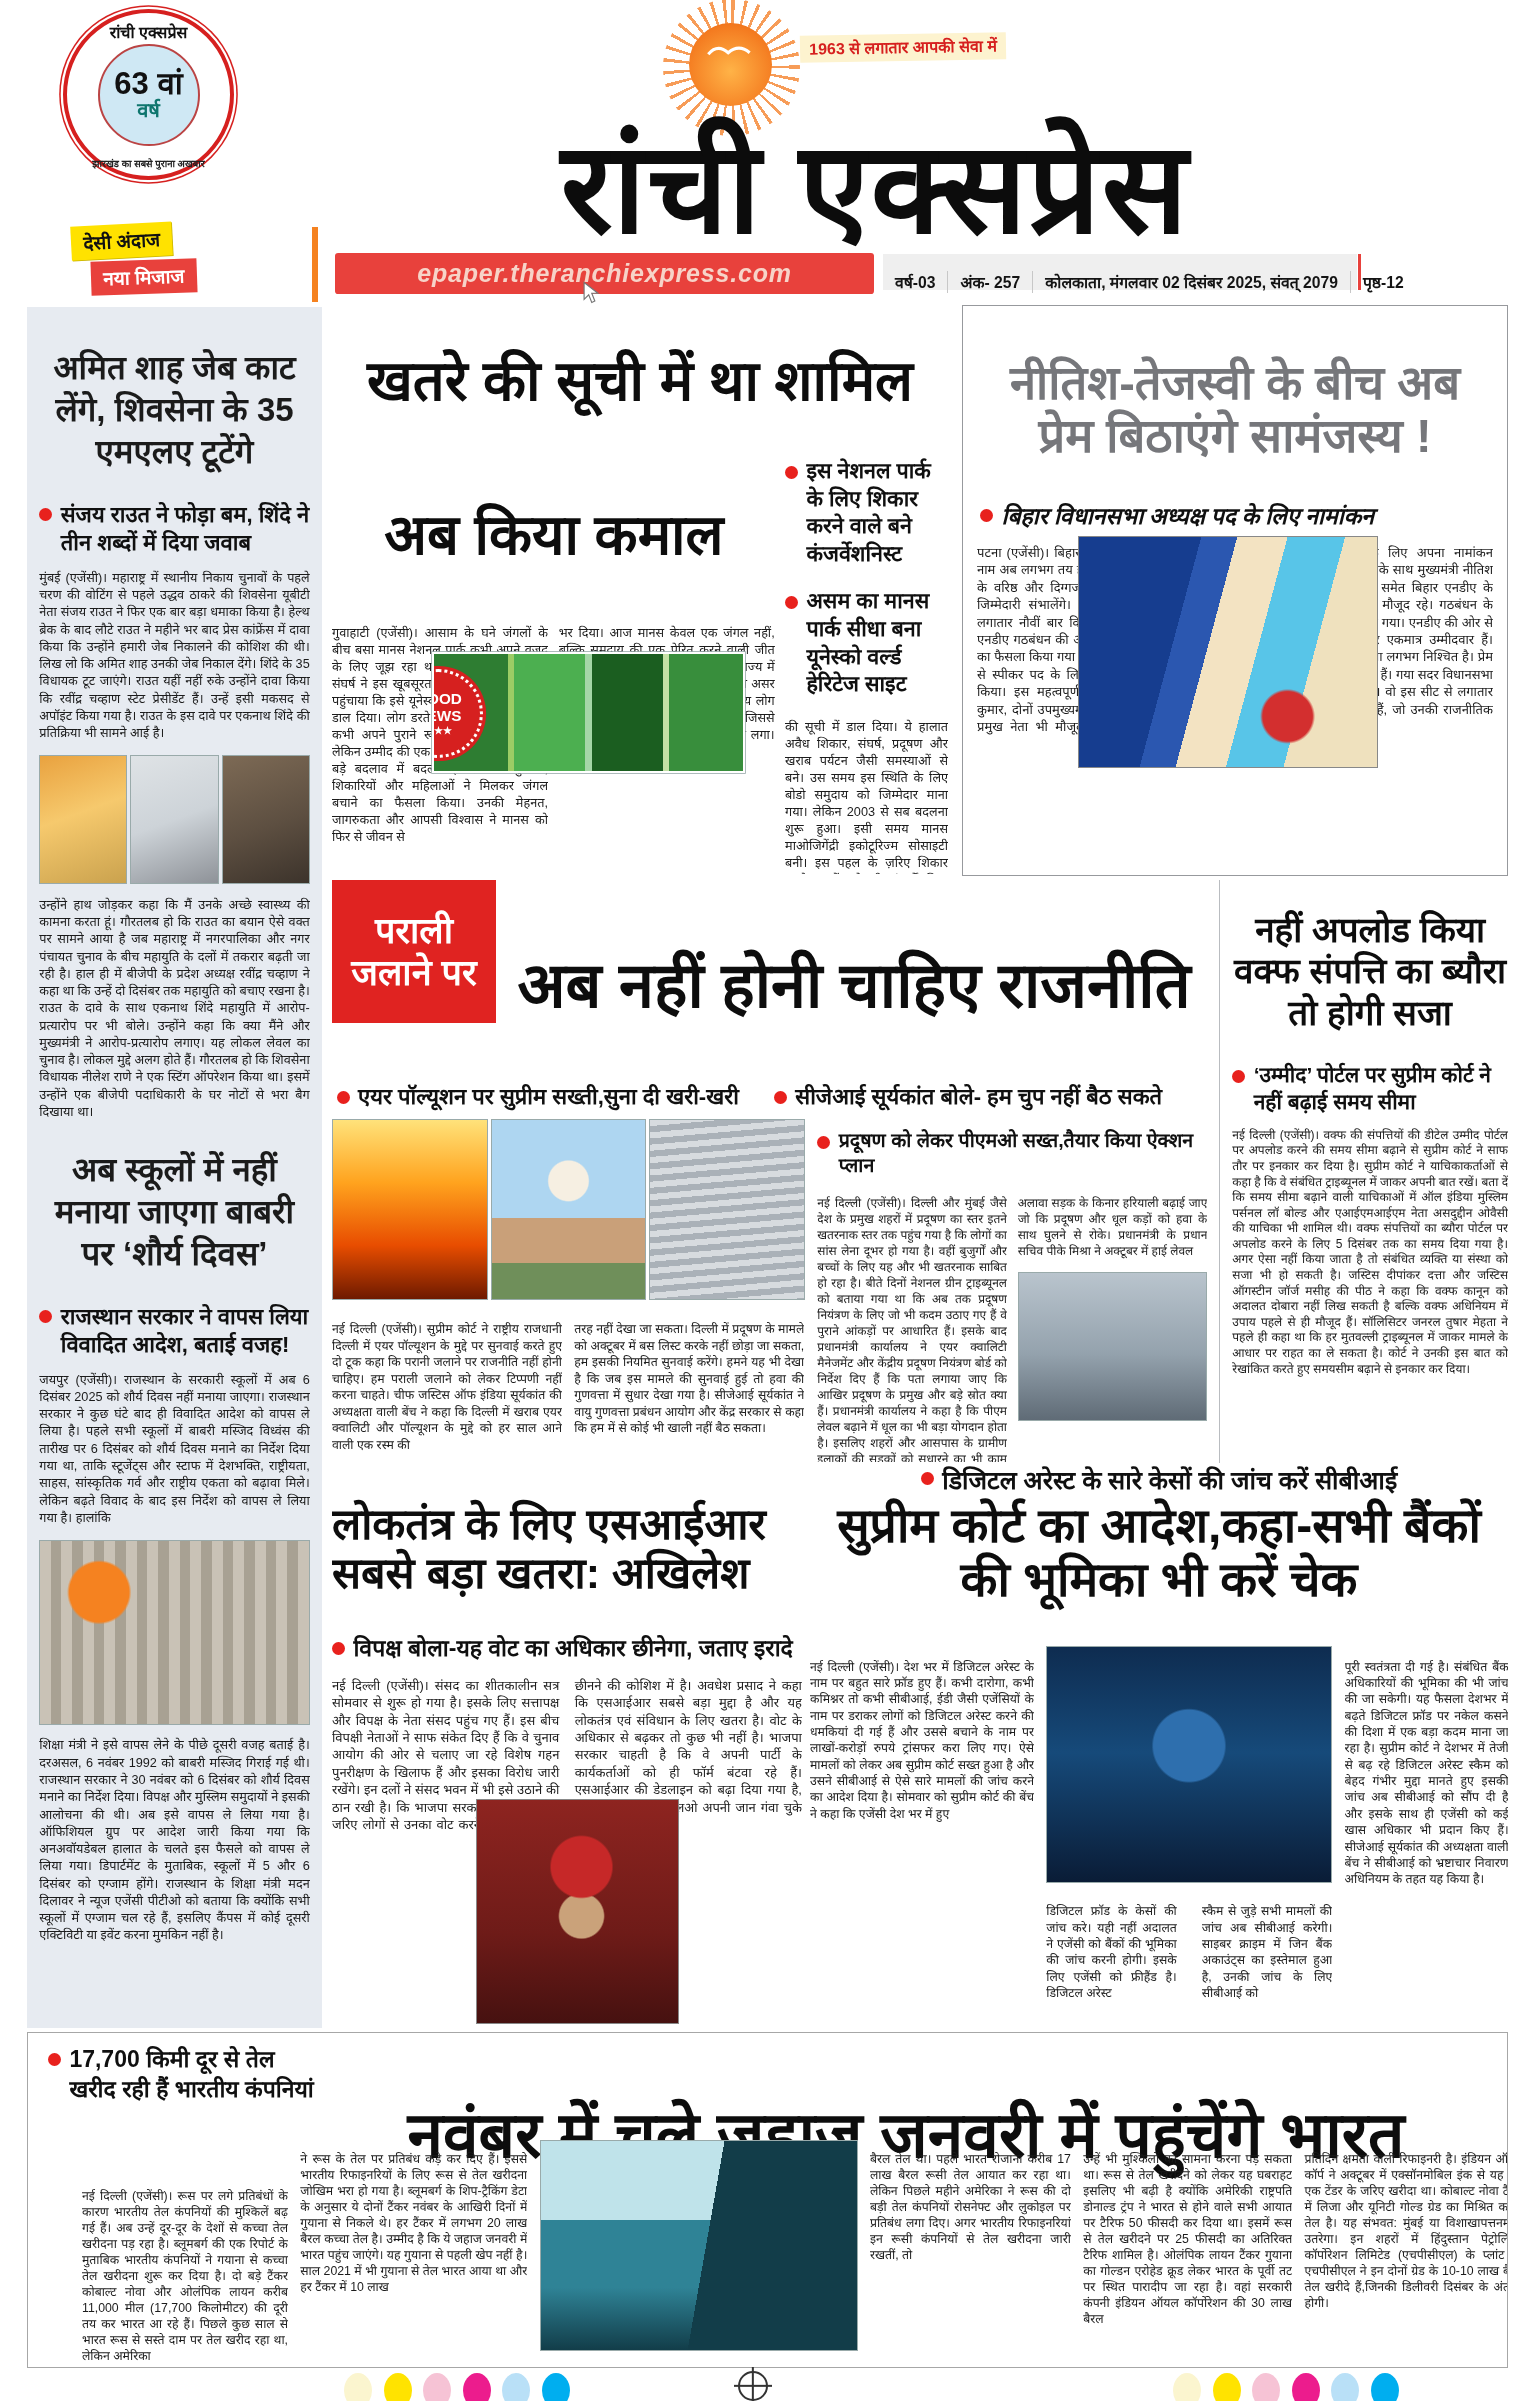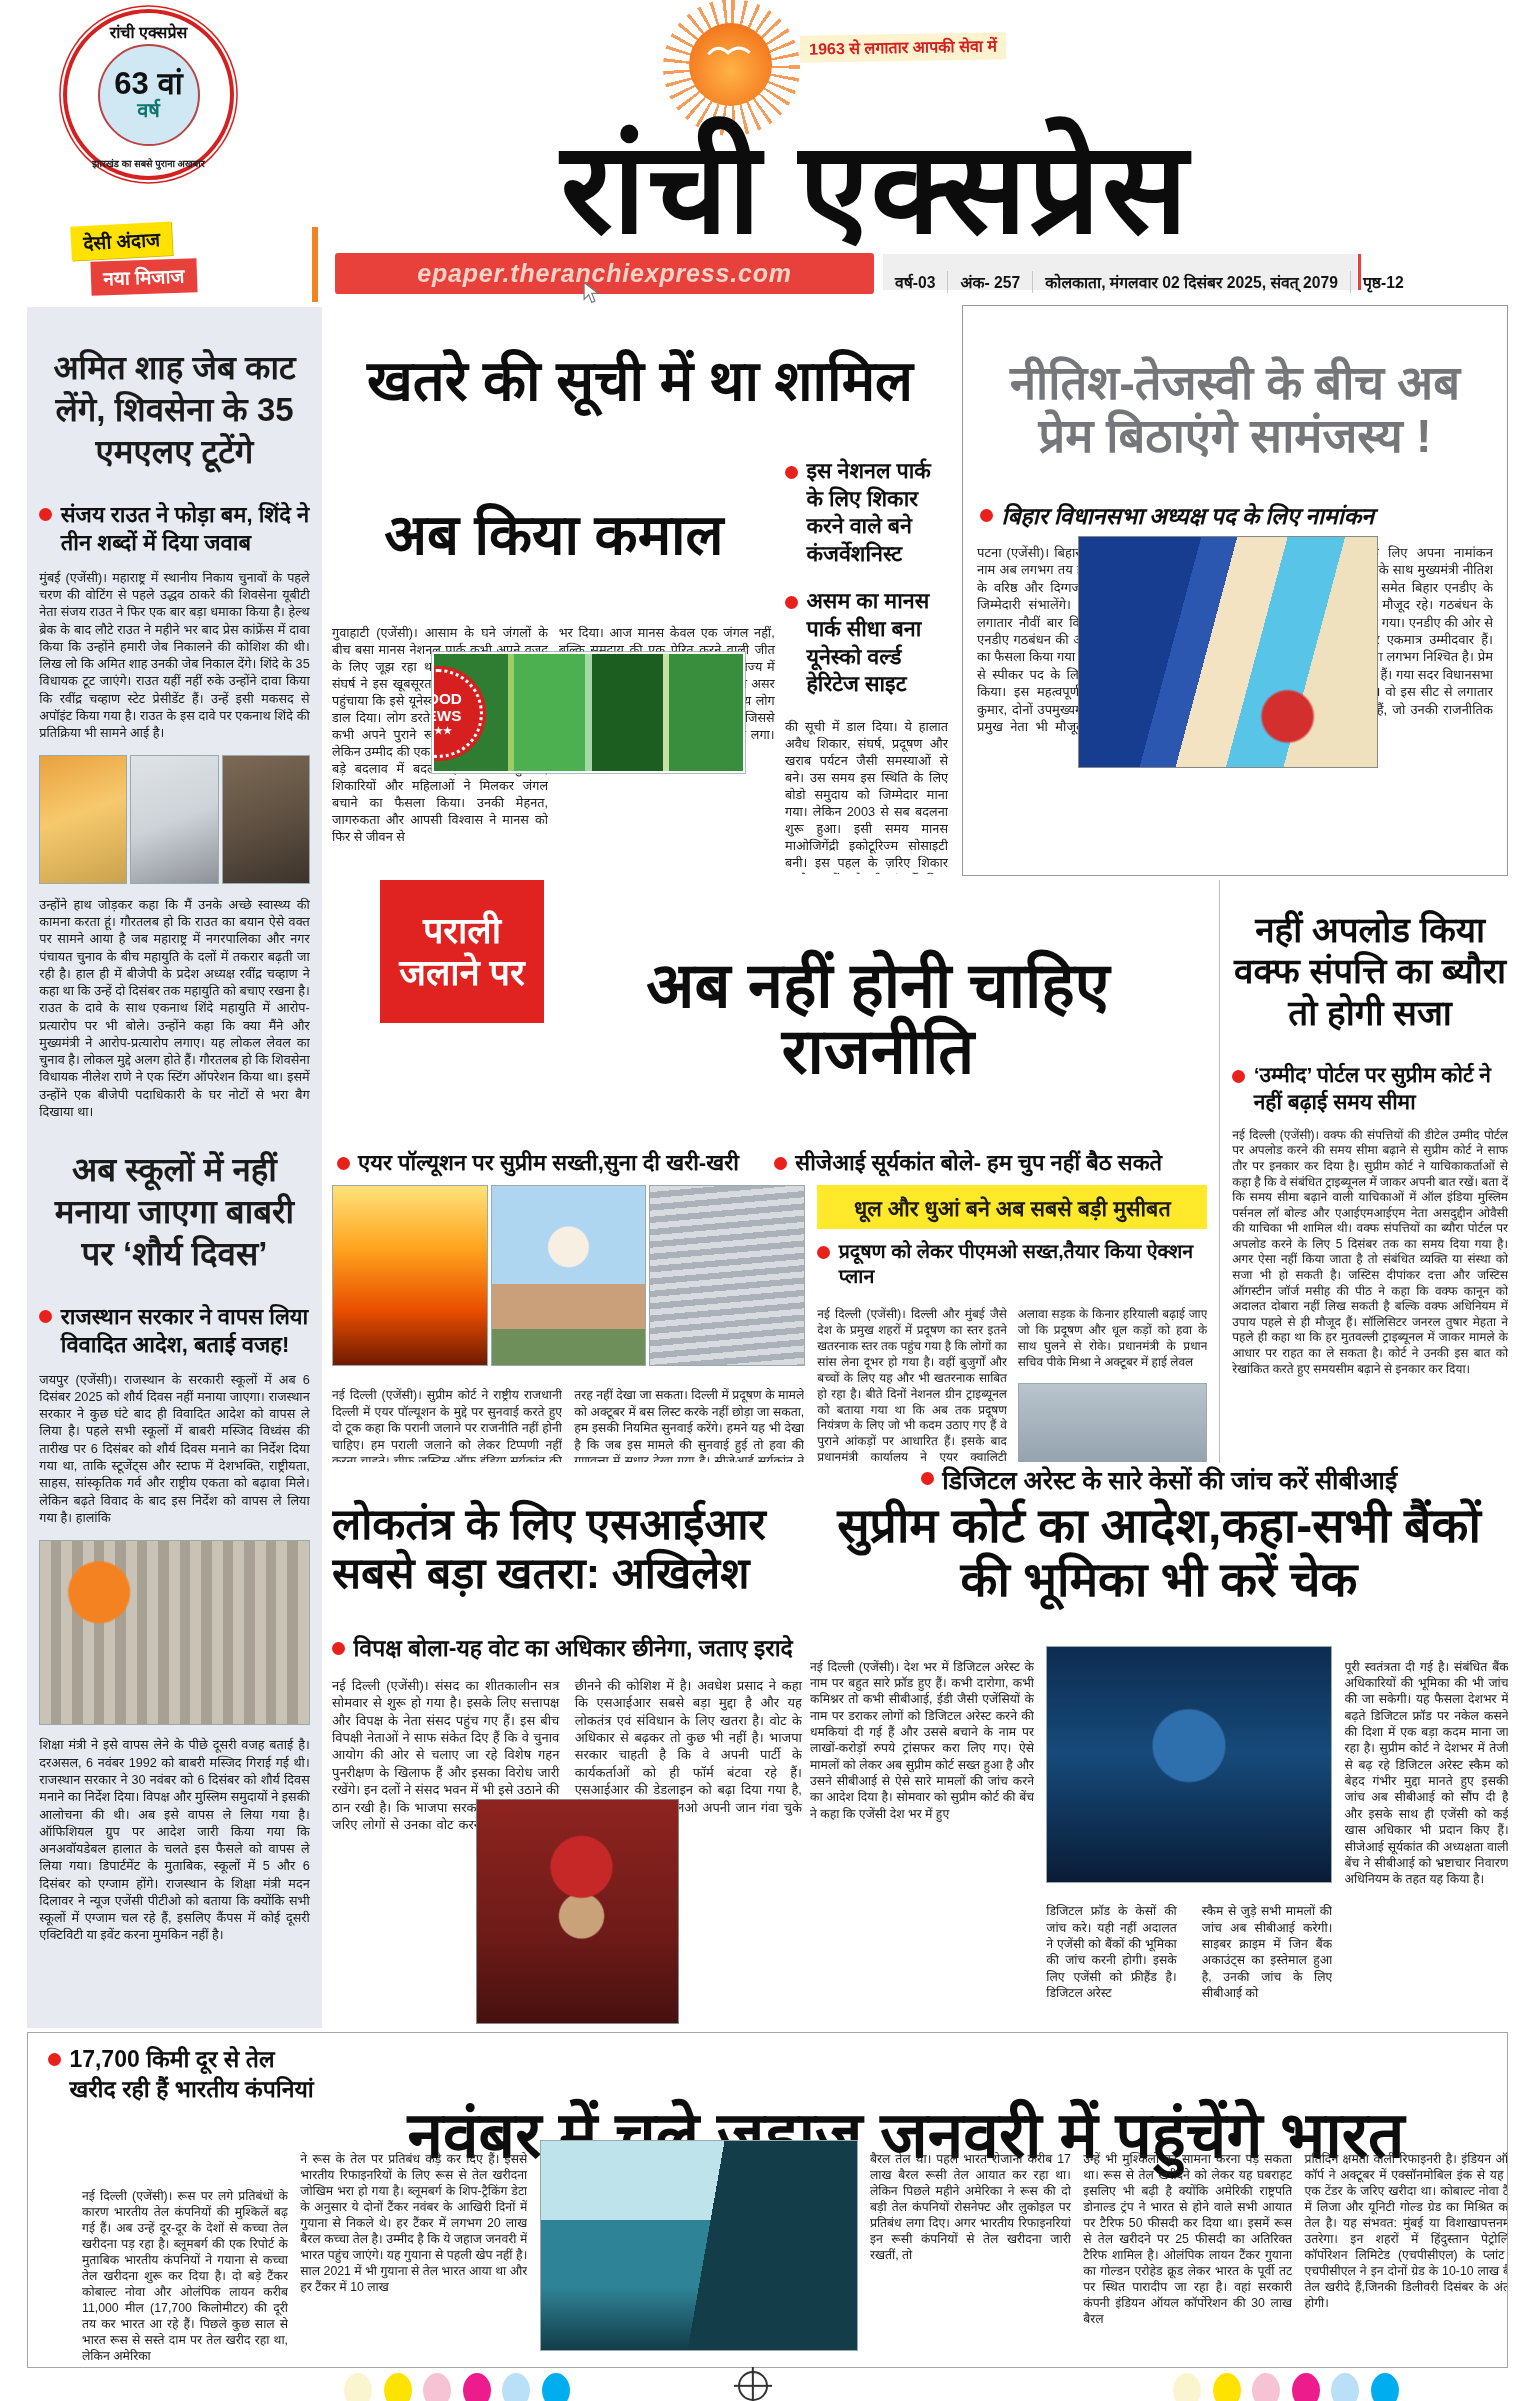--- a/index.html
+++ b/index.html
@@ -95,21 +95,21 @@
   .nitish .kicker{font-size:23px;font-family:"Liberation Serif",serif;font-style:italic;margin:12.3px 0 9.2px 3.1px;}
   .nitish .body{columns:2;column-gap:18.4px;font-size:13px;}
   .nitish-photo{position:absolute;left:115px;top:230px;width:298px;height:230px;z-index:2;
       border:0.8px solid #888;
       background:
         radial-gradient(circle at 70% 78%,#d32f2f 0 9%,transparent 10%),
         linear-gradient(105deg,#163d8f 0 34%,#2b57b0 34% 44%,#f3e3c2 44% 58%,#58c5e8 58% 74%,#efe1be 74% 100%);}
 
   
   .parali{position:absolute;left:332px;top:880px;width:875px;height:582px;overflow:hidden;}
-  .parali-head{display:flex;gap:5px;margin-left:48px;}
+  .parali-head{display:flex;gap:5px;}
   .kickbox{width:164px;height:143px;background:#e02321;color:#fff;display:flex;flex-direction:column;
       align-items:center;justify-content:center;font-weight:800;font-size:36px;line-height:1.15;flex:none;}
   .parali-head .hl{font-size:63px;line-height:1.05;flex:1;text-align:center;padding-top:20px;}
   .parali-kickers{display:flex;gap:35px;margin:12.3px 0 7.7px 4.6px;}
   .parali-kickers .kicker{font-size:22px;}
   .parali-lower{display:flex;}
   .parali-left{width:473px;flex:none;}
   .strip{display:flex;gap:3.1px;height:181px;}
   .strip .photo{flex:1;}
   .p-fire{background:linear-gradient(180deg,#ffe27a 0%,#ffa31e 35%,#e84d00 70%,#6e1a00 100%);}
@@ -328,21 +328,20 @@
           <div class="photo p-court"></div>
           <div class="photo p-traffic"></div>
         </div>
         <div class="parali-cols">
           <p class="body jus ovh">नई दिल्ली (एजेंसी)। सुप्रीम कोर्ट ने राष्ट्रीय राजधानी दिल्ली में एयर पॉल्यूशन के मुद्दे पर सुनवाई करते हुए दो टूक कहा कि परानी जलाने पर राजनीति नहीं होनी चाहिए। हम पराली जलाने को लेकर टिप्पणी नहीं करना चाहते। चीफ जस्टिस ऑफ इंडिया सूर्यकांत की अध्यक्षता वाली बेंच ने कहा कि दिल्ली में खराब एयर क्वालिटी और पॉल्यूशन के मुद्दे को हर साल आने वाली एक रस्म की</p>
           <p class="body jus ovh">तरह नहीं देखा जा सकता। दिल्ली में प्रदूषण के मामले को अक्टूबर में बस लिस्ट करके नहीं छोड़ा जा सकता, हम इसकी नियमित सुनवाई करेंगे। हमने यह भी देखा है कि जब इस मामले की सुनवाई हुई तो हवा की गुणवत्ता में सुधार देखा गया है। सीजेआई सूर्यकांत ने वायु गुणवत्ता प्रबंधन आयोग और केंद्र सरकार से कहा कि हम में से कोई भी खाली नहीं बैठ सकता।</p>
         </div>
       </div>
 
       <div class="dhool">
-        <div class="ybox">धूल और धुआं बने अब सबसे बड़ी मुसीबत</div>
         <div class="kicker">
           <span class="dot"></span>
           <span>प्रदूषण को लेकर पीएमओ सख्त,तैयार किया ऐक्शन प्लान</span>
         </div>
         <div class="dhool-cols">
           <div class="col">
             <p class="body jus ovh">नई दिल्ली (एजेंसी)। दिल्ली और मुंबई जैसे देश के प्रमुख शहरों में प्रदूषण का स्तर इतने खतरनाक स्तर तक पहुंच गया है कि लोगों का सांस लेना दूभर हो गया है। वहीं बुजुर्गों और बच्चों के लिए यह और भी खतरनाक साबित हो रहा है। बीते दिनों नेशनल ग्रीन ट्राइब्यूनल को बताया गया था कि अब तक प्रदूषण नियंत्रण के लिए जो भी कदम उठाए गए हैं वे पुराने आंकड़ों पर आधारित हैं। इसके बाद प्रधानमंत्री कार्यालय ने एयर क्वालिटी मैनेजमेंट और केंद्रीय प्रदूषण नियंत्रण बोर्ड को निर्देश दिए हैं कि पता लगाया जाए कि आखिर प्रदूषण के प्रमुख और बड़े स्रोत क्या हैं। प्रधानमंत्री कार्यालय ने कहा है कि पीएम लेवल बढ़ाने में धूल का भी बड़ा योगदान होता है। इसलिए शहरों और आसपास के ग्रामीण इलाकों की सड़कों को सुधारने का भी काम किया जाए जिससे कि वाहनों से उड़ने वाली धूल कम हो। इसके</p>
           </div>
           <div class="col">
             <p class="body jus ovh">अलावा सड़क के किनार हरियाली बढ़ाई जाए जो कि प्रदूषण और धूल कड़ों को हवा के साथ घुलने से रोके। प्रधानमंत्री के प्रधान सचिव पीके मिश्रा ने अक्टूबर में हाई लेवल</p>

